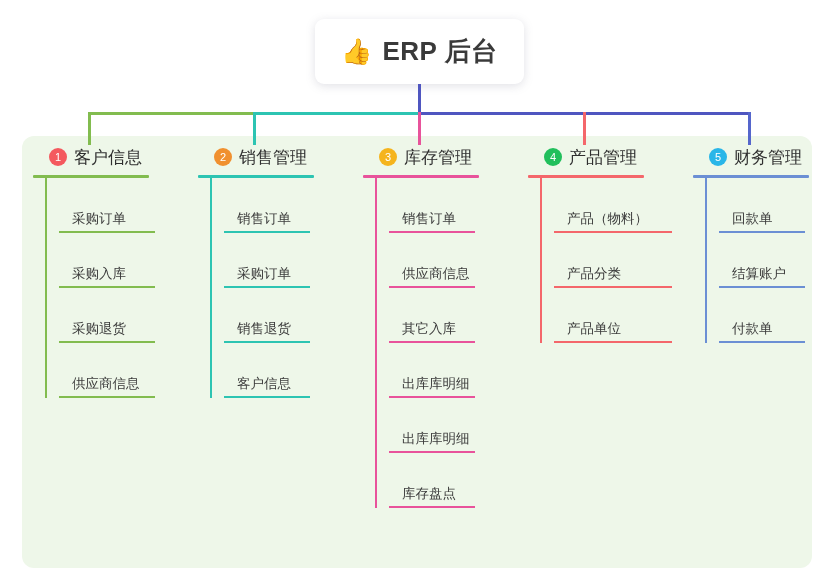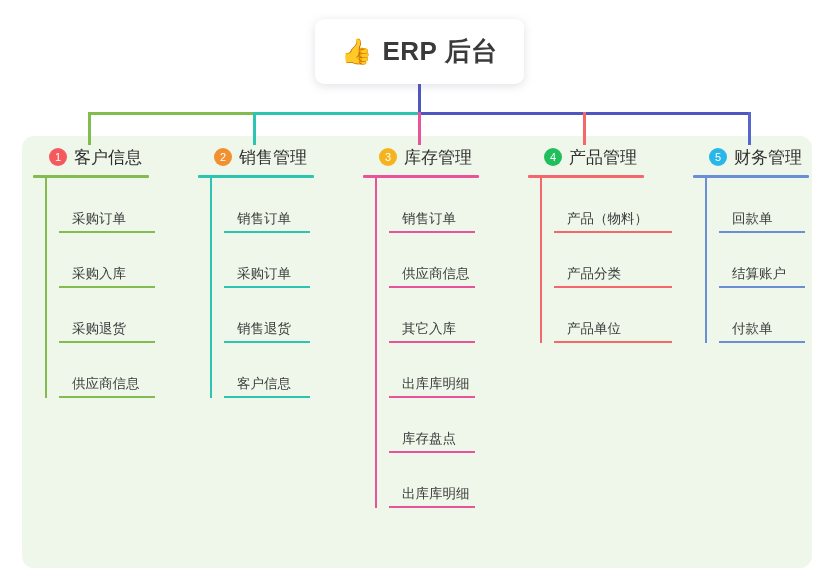--- a/index.html
+++ b/index.html
@@ -224,25 +224,25 @@
         </div>
         <div class="leaf">
           <span class="leaf-label">其它入库</span>
           <div class="leaf-rule" style="background: rgb(232, 83, 155); width: 86px; left: 12px;"></div>
         </div>
         <div class="leaf">
           <span class="leaf-label">出库库明细</span>
           <div class="leaf-rule" style="background: rgb(232, 83, 155); width: 86px; left: 12px;"></div>
         </div>
         <div class="leaf">
+          <span class="leaf-label">出库库明细</span>
+          <div class="leaf-rule" style="background: rgb(232, 83, 155); width: 86px; left: 12px;"></div>
+        </div>
+        <div class="leaf">
           <span class="leaf-label">库存盘点</span>
-          <div class="leaf-rule" style="background: rgb(232, 83, 155); width: 86px; left: 12px;"></div>
-        </div>
-        <div class="leaf">
-          <span class="leaf-label">出库库明细</span>
           <div class="leaf-rule" style="background: rgb(232, 83, 155); width: 86px; left: 12px;"></div>
         </div>
       </div>
     </div>
     <div class="branch" style="left: 528px; width: 116px;">
       <div class="branch-head">
         <span class="badge" style="background: rgb(33, 191, 92);">4</span>
         <span class="branch-title">产品管理</span>
       </div>
       <div class="branch-rule" style="background: rgb(244, 103, 107); width: 116px;"></div>

